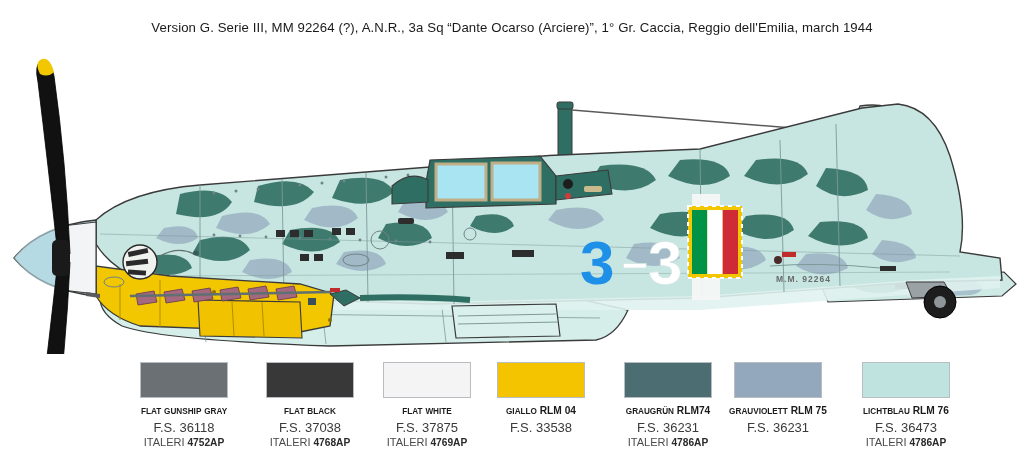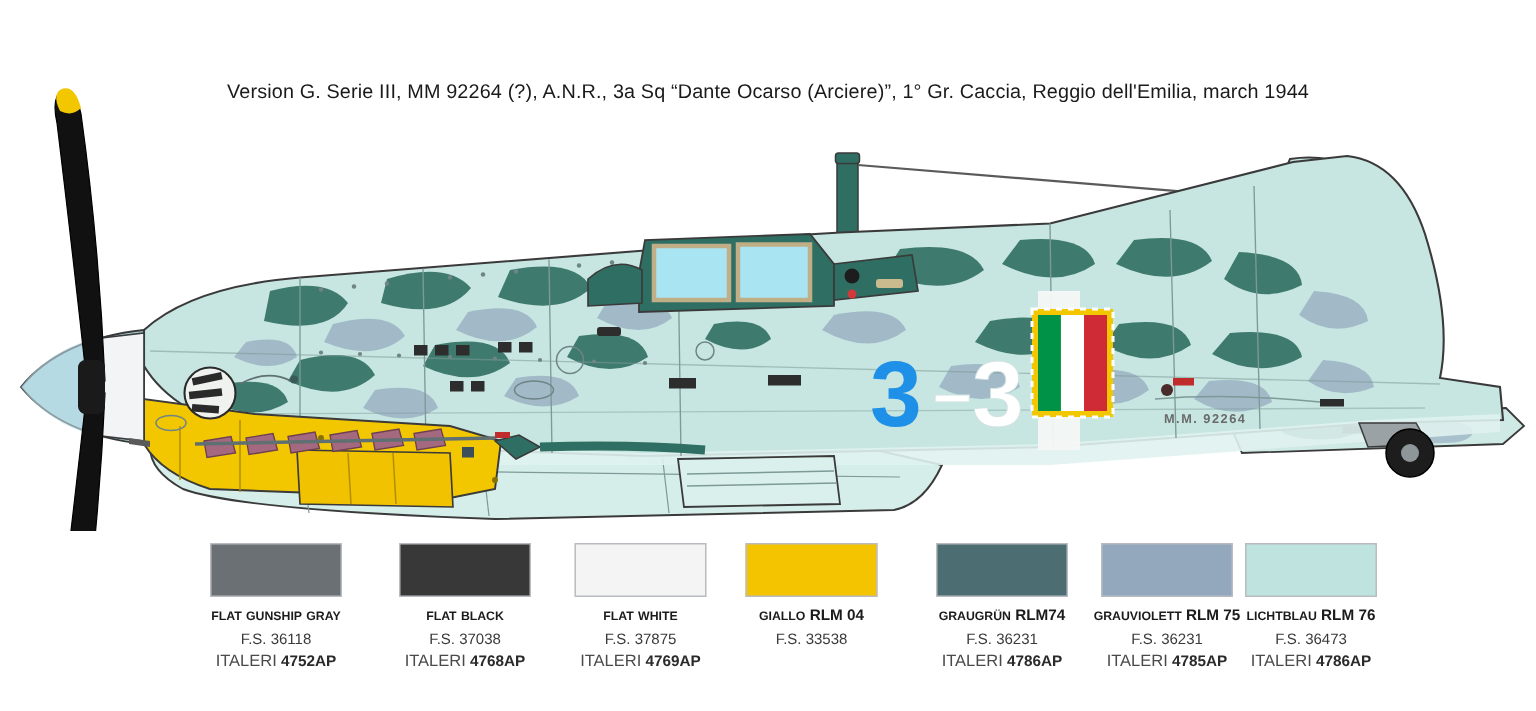--- a/index.html
+++ b/index.html
@@ -7,21 +7,21 @@
     width:1024px;height:474px;background:#ffffff;
     font-family:"Liberation Sans", sans-serif;
     overflow:hidden;position:relative;
   }
   #page{position:relative;width:1024px;height:474px;}
 
   
   .caption{
     position:absolute;left:0;top:20px;width:1024px;
     text-align:center;font-size:13.2px;color:#1a1a1a;
-    letter-spacing:.1px;white-space:nowrap;margin-top:33px;
+    letter-spacing:.1px;white-space:nowrap;
   }
 
   
   #artwork{position:absolute;left:0;top:44px;width:1024px;height:310px;}
   #artwork svg{display:block;width:1024px;height:310px;}
 
   
   #legend{
     position:absolute;left:0;top:362px;width:932px;height:112px;
   }
@@ -31,21 +31,21 @@
   .chip{
     width:88px;height:36px;margin:0 auto 7px auto;
     border:1px solid #b9bcc0;box-sizing:border-box;
   }
   .pname{
     font-size:10.2px;font-weight:bold;color:#1b1b1b;
     line-height:12px;white-space:nowrap;
   }
   .pname .sc{font-size:8.2px;}
   .fs{
-    font-size:10px;color:#3a3a3a;margin-top:3px;line-height:13px;
+    font-size:13px;color:#3a3a3a;margin-top:3px;line-height:13px;
     white-space:nowrap;
   }
   .brand{
     font-size:10.2px;color:#2a2a2a;margin-top:2px;line-height:13px;
     white-space:nowrap;
   }
   .brand .sc{font-size:11px;color:#4a4a4a;}
   .brand b{font-weight:bold;}
 </style>
 </head>
@@ -399,24 +399,23 @@
       <div class="chip" style="background:#4c6e72"></div>
       <div class="pname"><span class="sc">GRAUGRÜN</span> <span>RLM74</span></div>
       <div class="fs">F.S. 36231</div>
       <div class="brand"><span class="sc">ITALERI</span> <b>4786AP</b></div>
     </div>
 
     <div class="swatch-cell" style="left:704px">
       <div class="chip" style="background:#93a8bd"></div>
       <div class="pname"><span class="sc">GRAUVIOLETT</span> <span>RLM 75</span></div>
       <div class="fs">F.S. 36231</div>
-      <div class="brand"><span class="sc">ITALERI</span> <b>4785AP</b></div>
-    </div>
-
-    <div class="swatch-cell" style="left:800px">
+    </div>
+
+    <div class="swatch-cell" style="left:832px">
       <div class="chip" style="background:#bfe3de"></div>
       <div class="pname"><span class="sc">LICHTBLAU</span> <span>RLM 76</span></div>
       <div class="fs">F.S. 36473</div>
       <div class="brand"><span class="sc">ITALERI</span> <b>4786AP</b></div>
     </div>
 
   </div>
 </div>
 
 </body></html>

